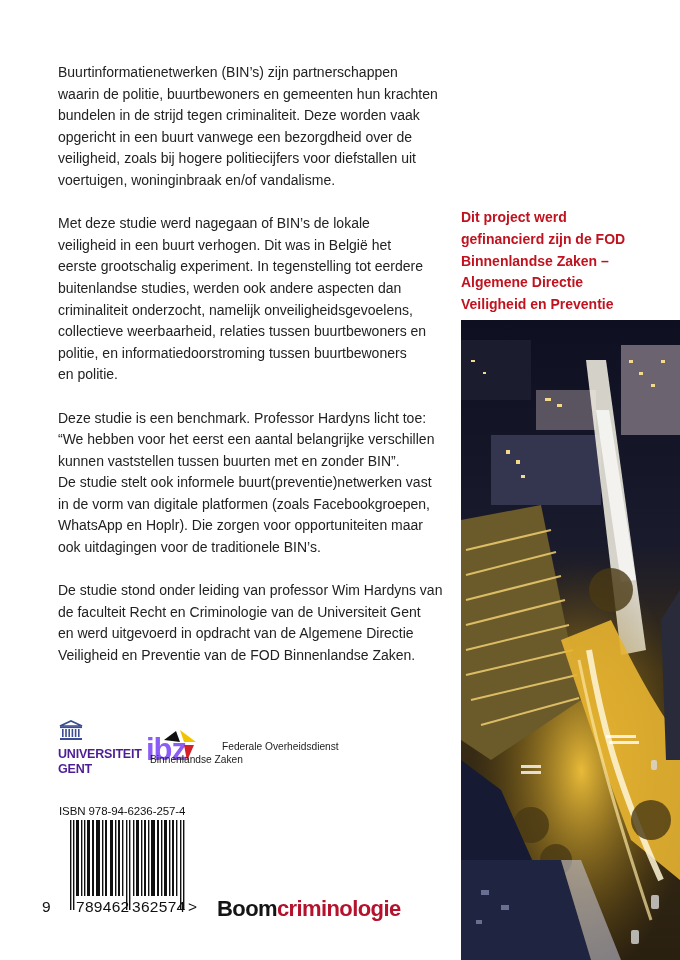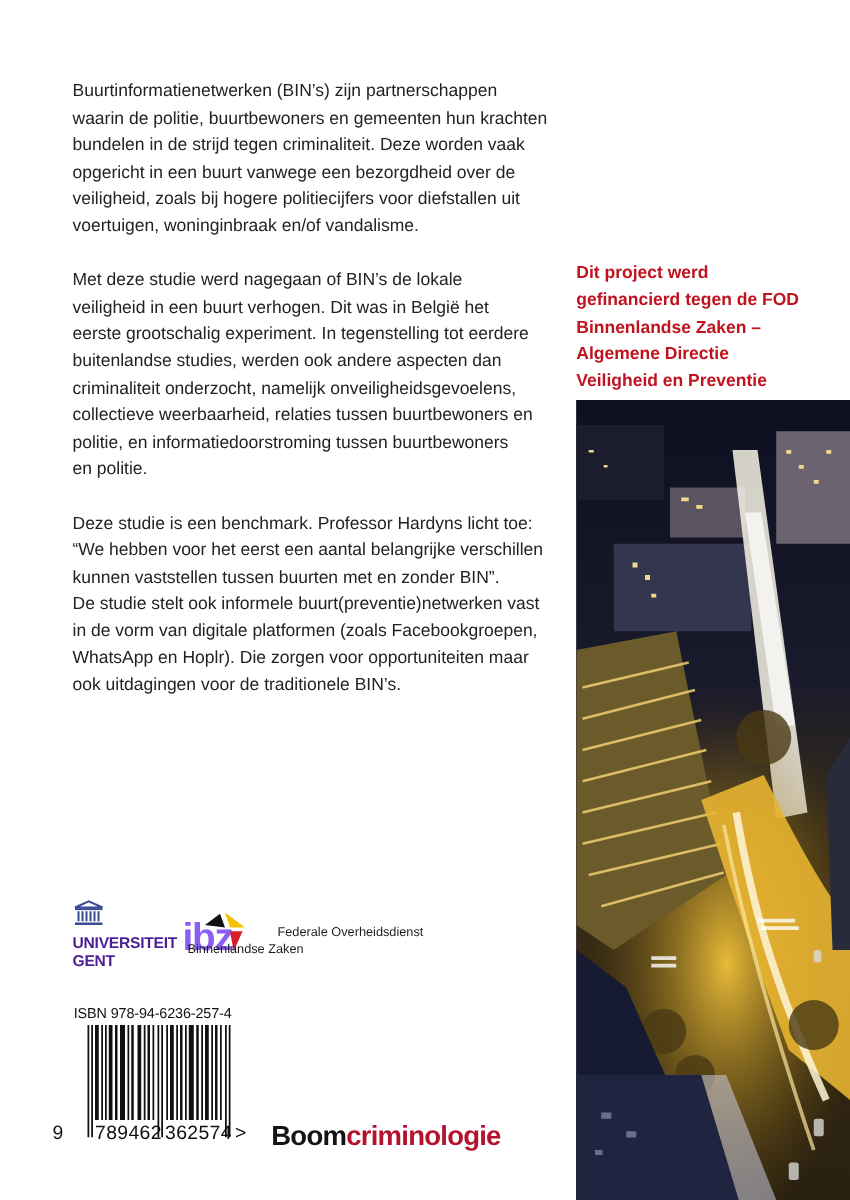--- a/index.html
+++ b/index.html
@@ -81,24 +81,28 @@
 collectieve weerbaarheid, relaties tussen buurtbewoners en
 politie, en informatiedoorstroming tussen buurtbewoners
 en politie.</p>
   <p>Deze studie is een benchmark. Professor Hardyns licht toe:
 “We hebben voor het eerst een aantal belangrijke verschillen
 kunnen vaststellen tussen buurten met en zonder BIN”.
 De studie stelt ook informele buurt(preventie)netwerken vast
 in de vorm van digitale platformen (zoals Facebookgroepen,
 WhatsApp en Hoplr). Die zorgen voor opportuniteiten maar
 ook uitdagingen voor de traditionele BIN’s.</p>
+  <p>De studie stond onder leiding van professor Wim Hardyns van
+de faculteit Recht en Criminologie van de Universiteit Gent
+en werd uitgevoerd in opdracht van de Algemene Directie
+Veiligheid en Preventie van de FOD Binnenlandse Zaken.</p>
 </div>
 
 <div class="funding">Dit project werd
-gefinancierd tegen de FOD
+gefinancierd zijn de FOD
 Binnenlandse Zaken –
 Algemene Directie
 Veiligheid en Preventie</div>
 
 <div class="photo">
   <svg width="219" height="640" viewBox="0 0 219 640" xmlns="http://www.w3.org/2000/svg">
     <defs>
       <linearGradient id="sky" x1="0" y1="0" x2="0" y2="1">
         <stop offset="0" stop-color="#0e1022"></stop>
         <stop offset="0.35" stop-color="#191a2c"></stop>

